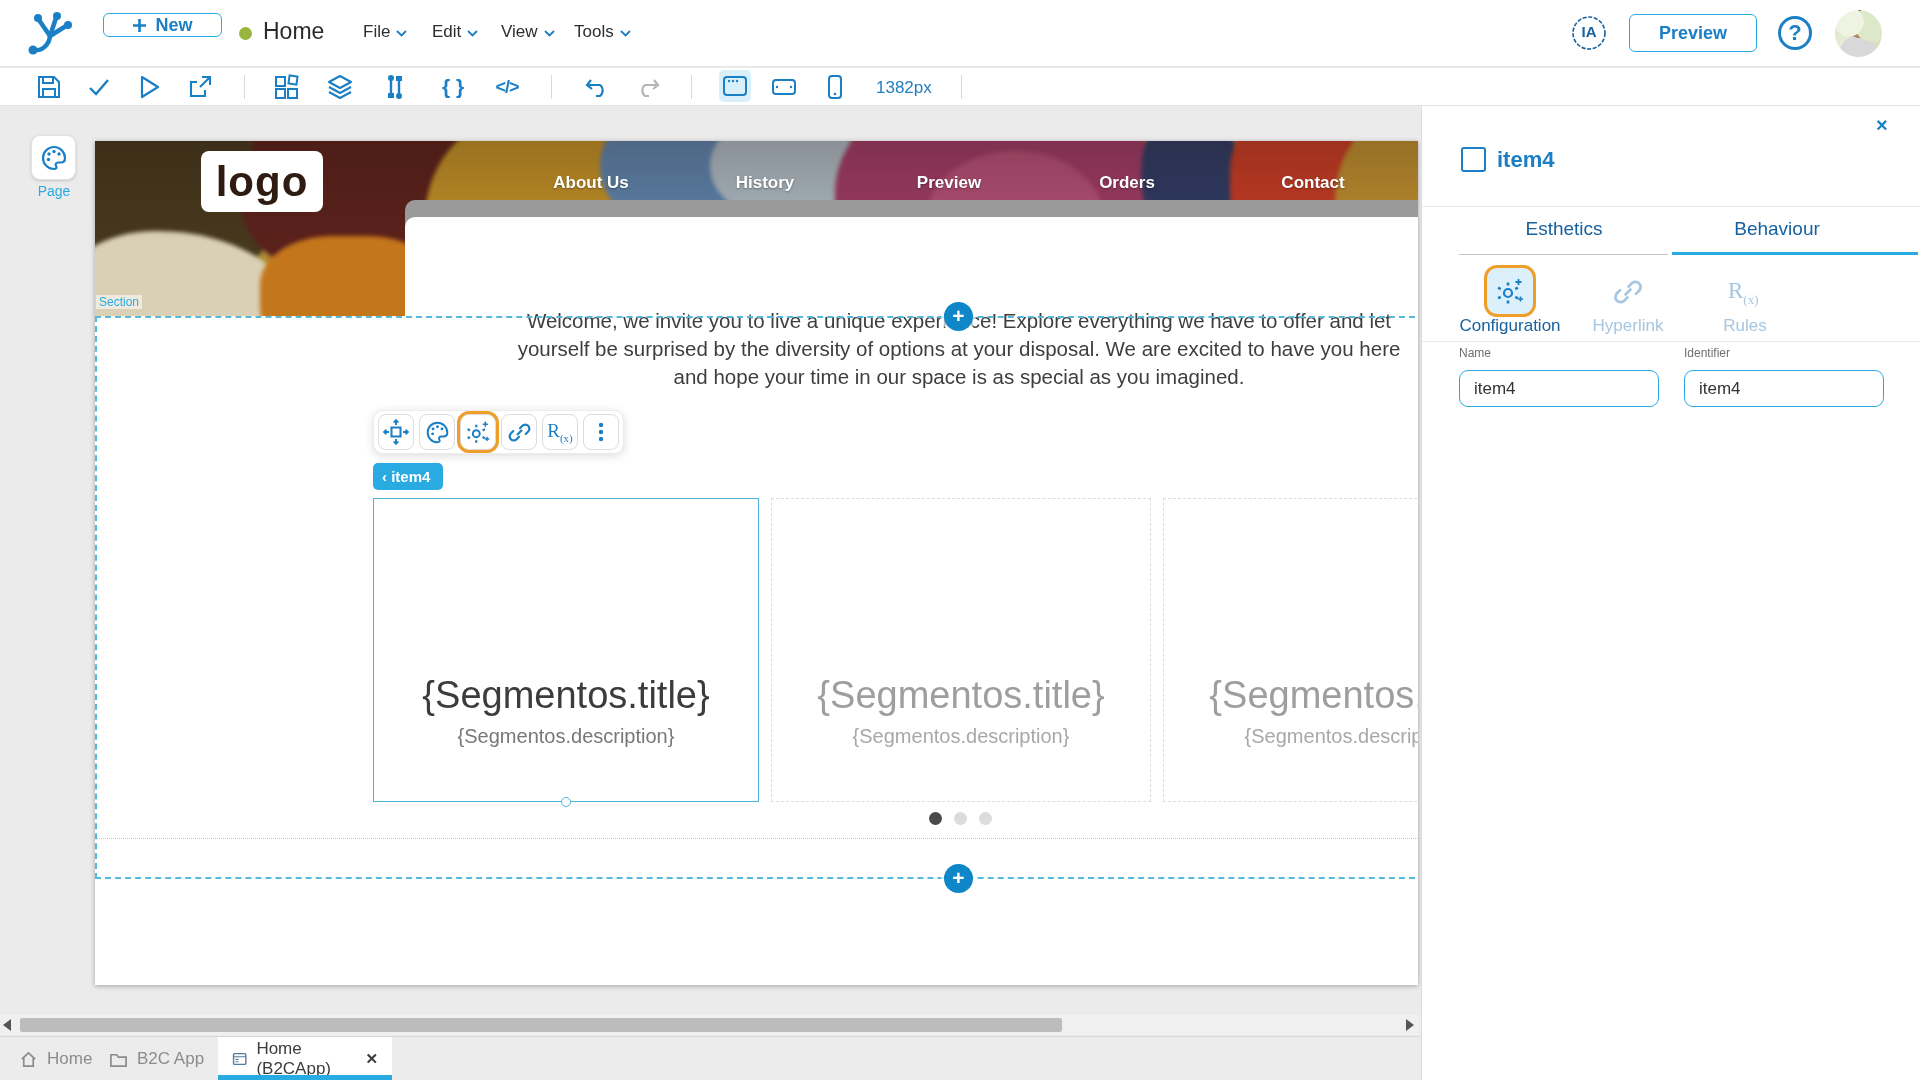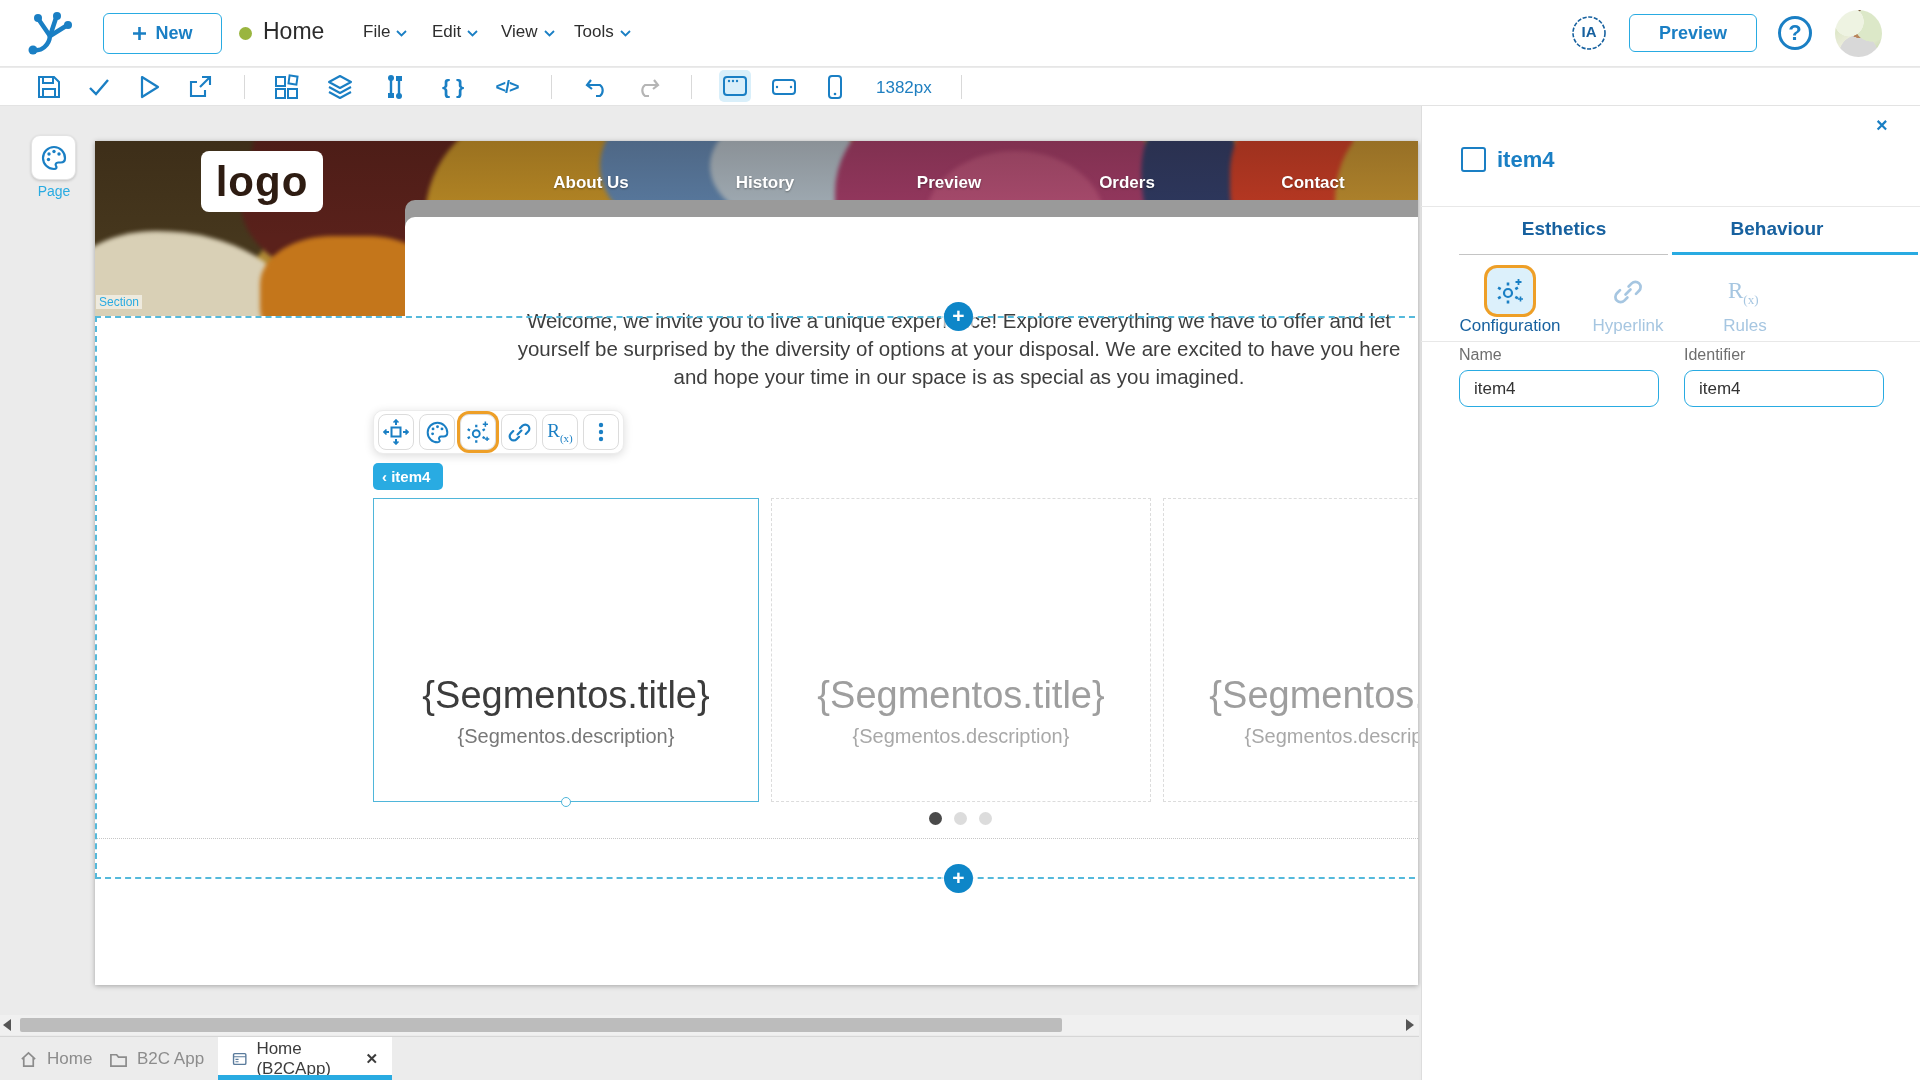--- a/index.html
+++ b/index.html
@@ -2,21 +2,21 @@
 <html><head>
 <meta charset="utf-8">
 <style>
   * { margin:0; padding:0; box-sizing:border-box; }
   html,body { width:1920px; height:1080px; overflow:hidden;
     font-family:"Liberation Sans", sans-serif; background:#ebebeb; }
 
   
   #topbar { position:absolute; left:0; top:0; width:1920px; height:67px; background:#fff; border-bottom:1px solid #e6e6e6; z-index:50; }
   #app-logo { position:absolute; left:26px; top:9px; width:48px; height:48px; }
-  #new-btn { position:absolute; left:103px; top:13px; width:119px; height:41px; border:1.5px solid #29abe2; border-radius:6px; background:#fff; color:#1a7fc4; font-size:18px; font-weight:bold; display:flex; align-items:center; justify-content:center; gap:8px; cursor:pointer; }
+  #new-btn { position:absolute; left:103px; top:13px; width:119px; height:24px; border:1.5px solid #29abe2; border-radius:6px; background:#fff; color:#1a7fc4; font-size:18px; font-weight:bold; display:flex; align-items:center; justify-content:center; gap:8px; cursor:pointer; }
   #status-dot { position:absolute; left:239px; top:27px; width:13px; height:13px; border-radius:50%; background:#9ab53f; }
   #doc-title { position:absolute; left:263px; top:18px; font-size:23px; color:#2b2b2b; }
   .menu-item { position:absolute; top:22px; font-size:17px; color:#2e2e2e; display:flex; align-items:center; gap:6px; cursor:pointer; }
   .menu-item svg { margin-top:3px; }
   #ia-badge { position:absolute; left:1568px; top:12px; width:42px; height:42px; }
   #ia-badge .lbl { position:absolute; left:0; top:11px; width:42px; text-align:center; font-size:15px; font-weight:bold; color:#17619f; }
   #preview-btn { position:absolute; left:1629px; top:14px; width:128px; height:38px; border:1.5px solid #29abe2; border-radius:6px; background:#fff; color:#1a7fc4; font-size:18px; font-weight:bold; cursor:pointer; }
   #help-btn { position:absolute; left:1778px; top:16px; width:34px; height:34px; border:3px solid #1a7fc4; border-radius:50%; color:#1a7fc4; font-size:22px; font-weight:bold; text-align:center; line-height:28px; cursor:pointer; background:#fff; }
   #avatar { position:absolute; left:1835px; top:10px; width:47px; height:47px; border-radius:50%; overflow:hidden;
     background: radial-gradient(circle at 30% 25%, #eef3e2 0 30%, transparent 31%),
@@ -66,28 +66,28 @@
   .car-dot { position:absolute; top:671px; width:13px; height:13px; border-radius:50%; z-index:6; cursor:pointer; }
   #canvas-dotted-sep { position:absolute; left:0; top:697px; width:1323px; border-top:1px dotted #c6c6c6; z-index:4; }
   #next-heading { position:absolute; left:864px; top:799px; transform:translateX(-50%); font-size:40px; font-weight:bold; color:#3d3d3d; white-space:nowrap; }
 
   
   #panel { position:absolute; left:1421px; top:106px; width:499px; height:974px; background:#fff; border-left:1px solid #ddd; z-index:60; }
   #panel-close { position:absolute; left:1876px; top:114px; font-size:20px; font-weight:bold; color:#1a7fc4; cursor:pointer; z-index:61; }
   #panel-checkbox { position:absolute; left:1461px; top:147px; width:25px; height:25px; border:2.5px solid #1a7fc4; border-radius:3px; background:#fff; cursor:pointer; z-index:61; }
   #panel-widget-name { position:absolute; left:1497px; top:147px; font-size:22px; font-weight:bold; color:#1a7fc4; z-index:61; }
   .panel-divider { position:absolute; left:1421px; width:499px; border-top:1px solid #e8e8e8; z-index:61; }
-  .panel-tab { position:absolute; top:218px; transform:translateX(-50%); font-size:19px; font-weight:bold; color:#17619f; cursor:pointer; z-index:61; }
+  .panel-tab { position:absolute; top:218px; transform:translateX(-50%); font-size:19px; font-weight:normal; color:#17619f; cursor:pointer; z-index:61; }
   #tab-underline-gray { position:absolute; left:1459px; top:254px; width:209px; border-top:1px solid #c4c4c4; z-index:61; }
   #tab-underline-active { position:absolute; left:1672px; top:252px; width:246px; height:3px; background:#29abe2; z-index:61; }
   .subtab-label { position:absolute; top:316px; transform:translateX(-50%); font-size:17px; cursor:pointer; z-index:61; white-space:nowrap; }
   #config-icon-box { position:absolute; left:1487px; top:268px; width:46px; height:46px; background:#dcf0fb; border-radius:10px; box-shadow:0 0 0 3px #ee9f27; display:flex; align-items:center; justify-content:center; z-index:61; cursor:pointer; }
   .subtab-icon { position:absolute; top:276px; z-index:61; cursor:pointer; }
   #rules-icon, .rx-text { font-family:"Liberation Serif", serif; }
-  .field-label { position:absolute; top:346px; font-size:16px; color:#6e6e6e; z-index:61; }
+  .field-label { position:absolute; top:346px; font-size:12px; color:#6e6e6e; z-index:61; }
   .field-input { position:absolute; top:370px; width:200px; height:37px; border:1.5px solid #29abe2; border-radius:9px; font-size:17px; color:#333; padding:0 14px; font-family:"Liberation Sans", sans-serif; z-index:61; }
 
   
   #hscroll { position:absolute; left:0; top:1015px; width:1419px; height:20px; background:#f0f0f0; z-index:55; }
   #hscroll-thumb { position:absolute; left:20px; top:3px; width:1042px; height:14px; background:#bcbcbc; border-radius:2px; cursor:pointer; }
   .scroll-arrow { position:absolute; top:4px; width:0; height:0; cursor:pointer; }
   #tabbar { position:absolute; left:0; top:1036px; width:1419px; height:44px; background:#ececec; border-top:1px solid #d6d6d6; z-index:55; }
   .btab { position:absolute; top:0; height:44px; display:flex; align-items:center; gap:9px; font-size:17px; color:#8c8c8c; cursor:pointer; padding:0 14px; }
   .btab .x { font-size:15px; font-weight:bold; color:#5d5d5d; margin-left:4px; cursor:pointer; }
   #btab-3 { background:#fff; color:#3c3c3c; }

